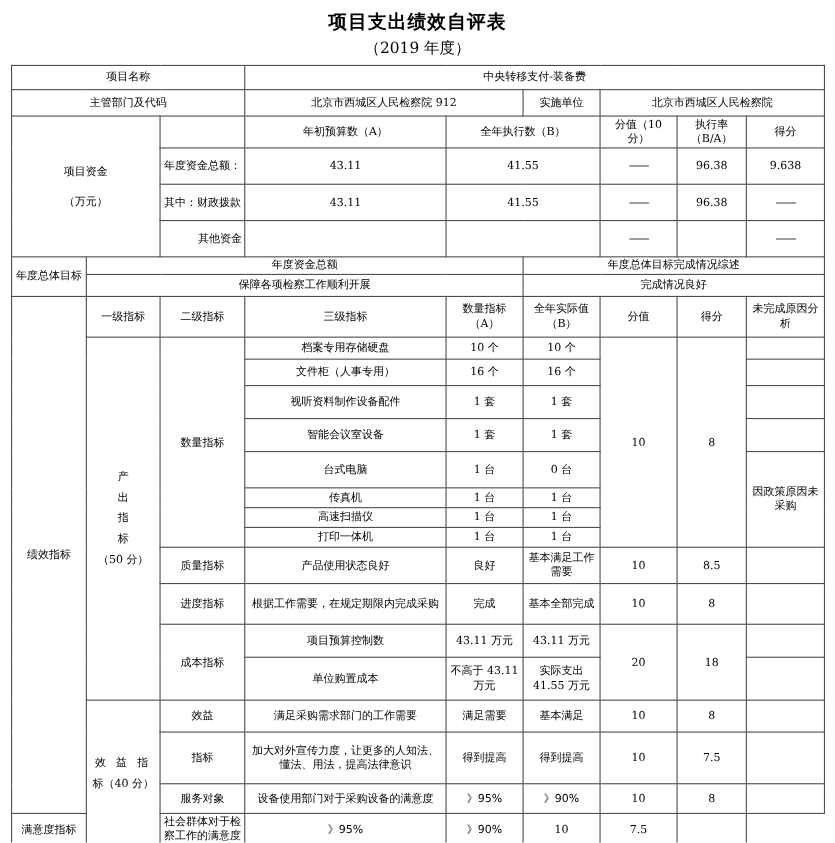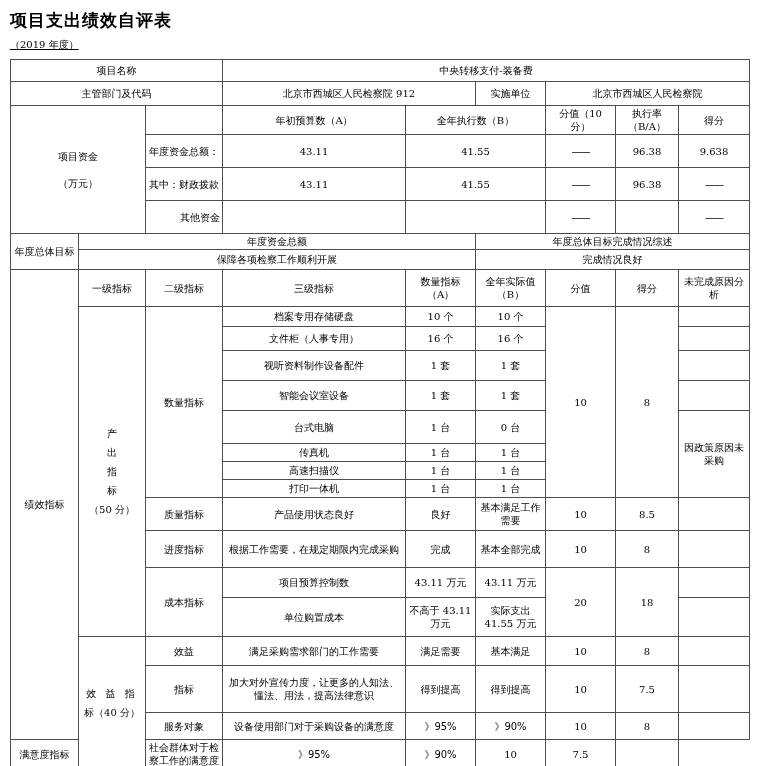--- a/index.html
+++ b/index.html
@@ -15,33 +15,34 @@
     overflow: hidden;
   }
   .page {
     position: relative;
     width: 759px;
     height: 766px;
     box-sizing: border-box;
     padding: 0 10px;
   }
   .doc-title {
+    text-align: center;
     font-family: "DejaVu Serif", "Liberation Serif", serif;
     font-weight: bold;
     font-size: 17px;
     letter-spacing: 1px;
     margin: 9px 0 0 0;
     line-height: 22px;
   }
   .doc-subtitle {
+    text-align: center;
     font-family: "DejaVu Serif", "Liberation Serif", serif;
-    font-size: 10px;
+    font-size: 14px;
     margin: 7px 0 8px 0;
     line-height: 13px;
-    text-decoration: underline;
   }
   table.main {
     border-collapse: collapse;
     width: 739px;
     table-layout: fixed;
     font-family: "DejaVu Serif", "Liberation Serif", serif;
     font-size: 10px;
   }
   table.main td {
     border: 1px solid #4d4d4d;

